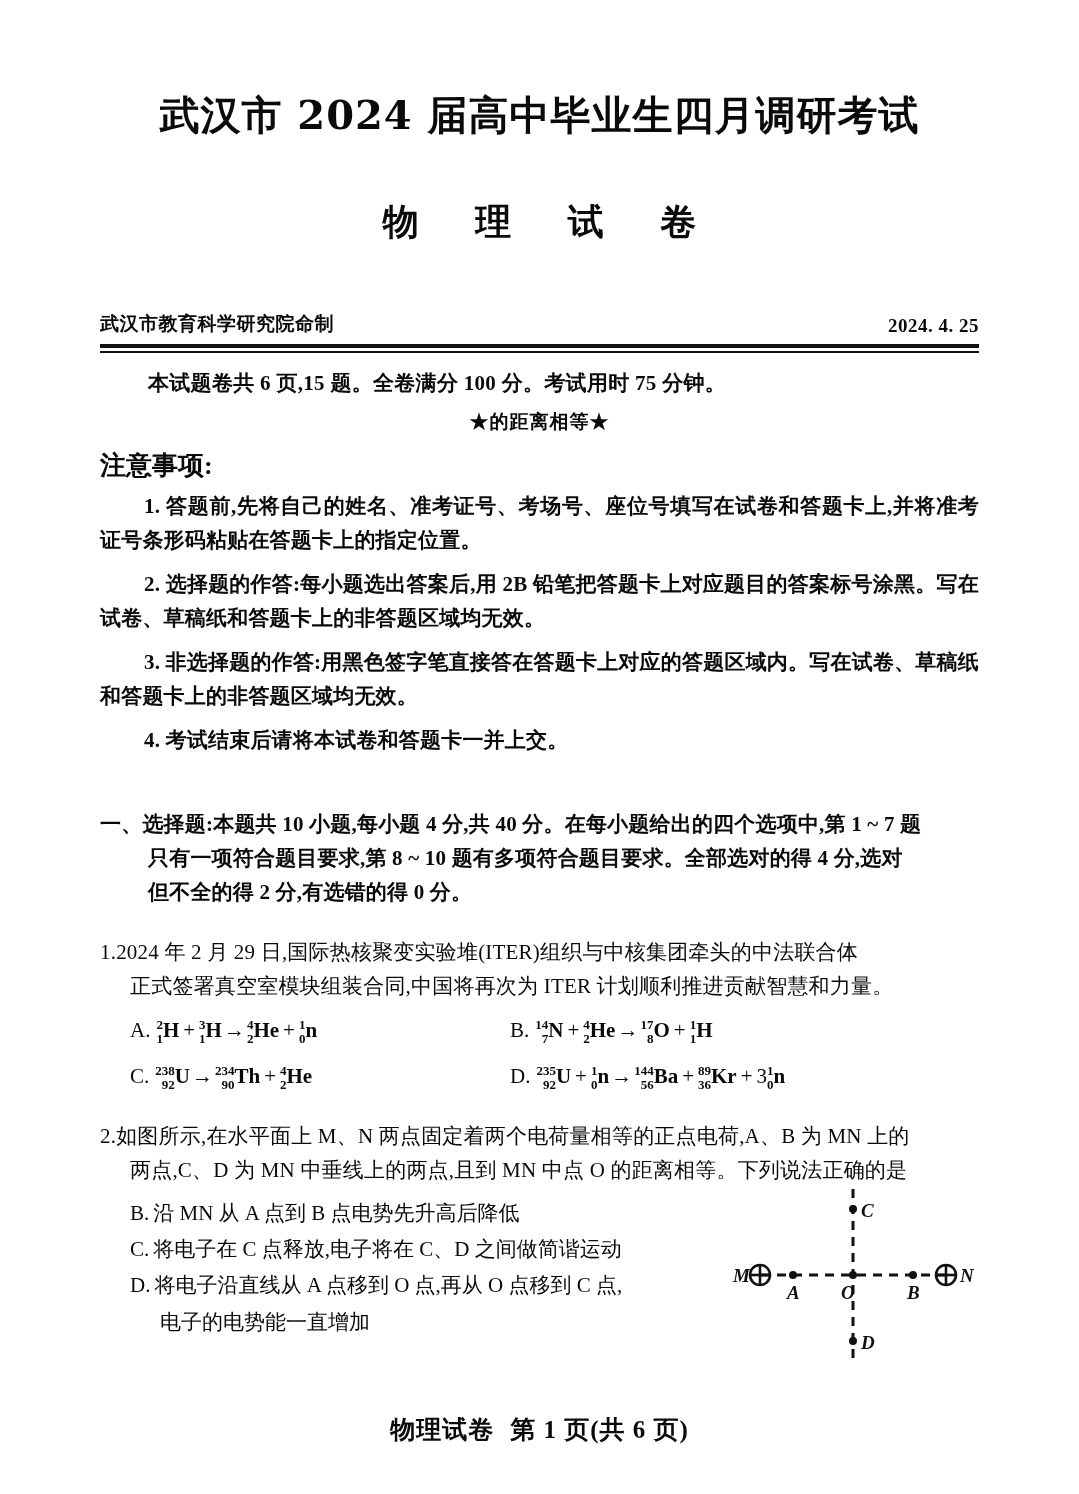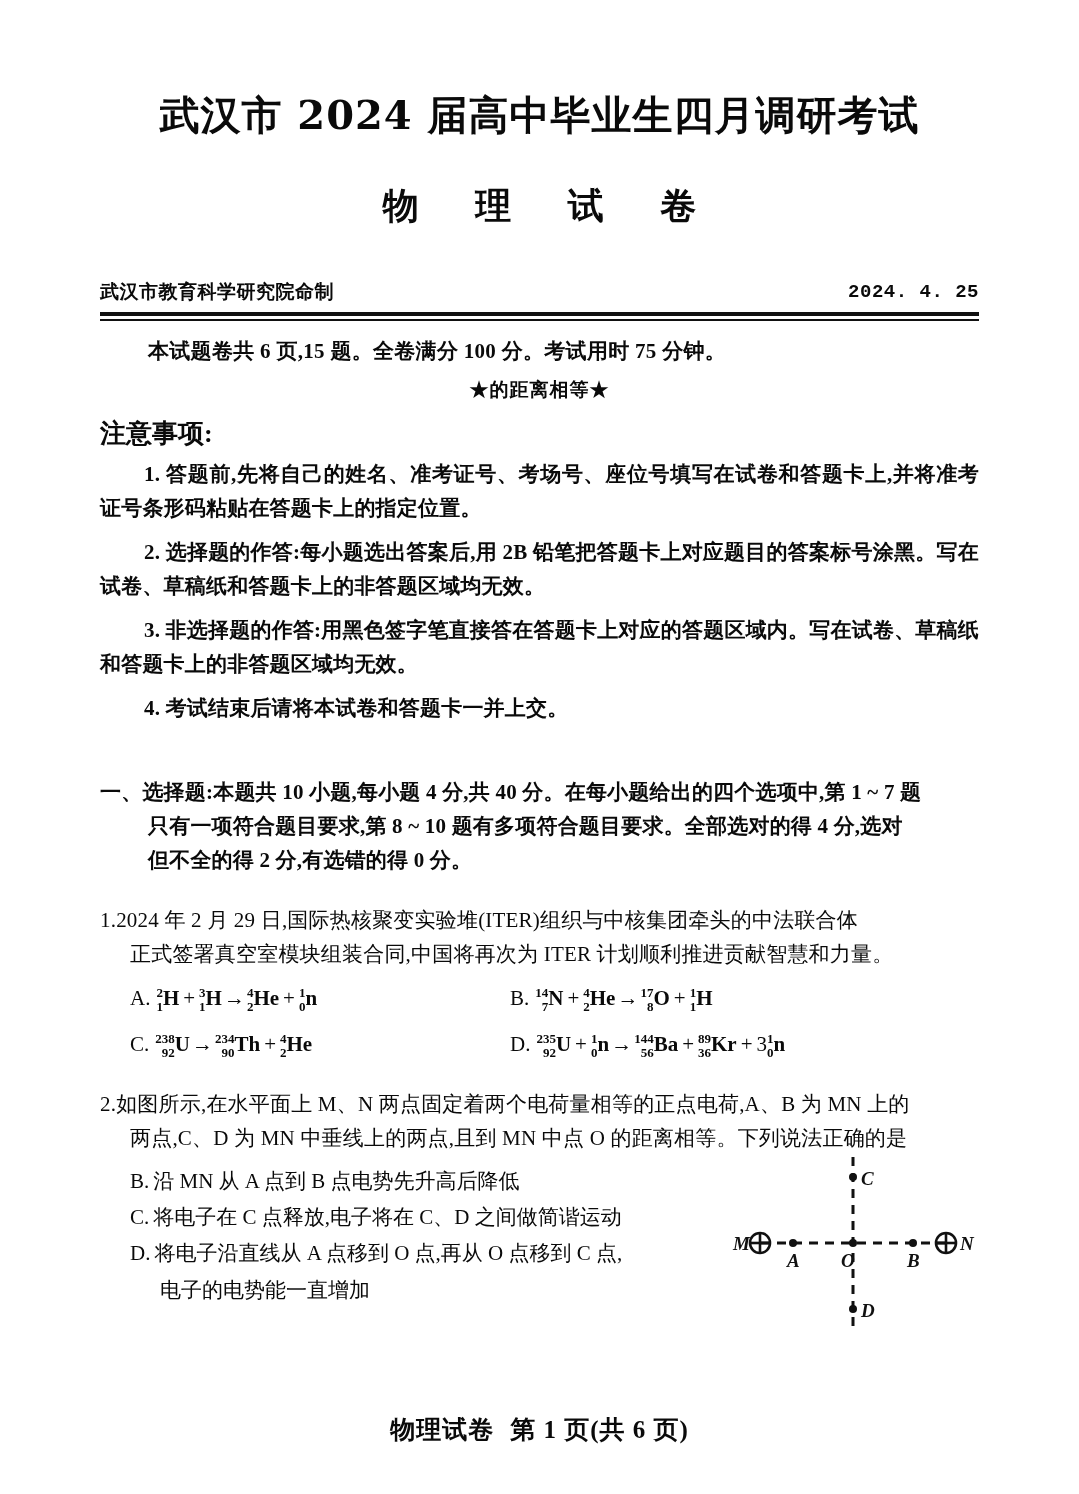--- a/index.html
+++ b/index.html
@@ -32,37 +32,37 @@
     letter-spacing: 1px;
     margin: 0;
     padding-top: 92px;
     line-height: 1.15;
     font-family: "DejaVu Serif", "Liberation Serif", serif;
   }
   .sub-title {
     text-align: center;
     font-size: 36px;
     font-weight: bold;
-    margin: 0;
+    margin: 16px;
     padding-top: 44px;
     letter-spacing: 22px;
     text-indent: 22px;
     font-family: "DejaVu Serif", "Liberation Serif", serif;
   }
   .byline-row {
     display: flex;
     justify-content: space-between;
-    align-items: center;
+    align-items: flex-end;
     margin: 0 100px 0 100px;
     padding-top: 48px;
     font-size: 19px;
     font-weight: bold;
   }
   .byline-left { letter-spacing: 0.5px; }
-  .byline-right { letter-spacing: 0.5px; font-family: Liberation Mono, monospace; }
+  .byline-right { letter-spacing: 0.5px; }
 
   .rule-wrap {
     margin: 7px 100px 0 100px;
   }
   .rule-thick {
     height: 4px;
     background: #111;
   }
   .rule-thin {
     height: 2px;

